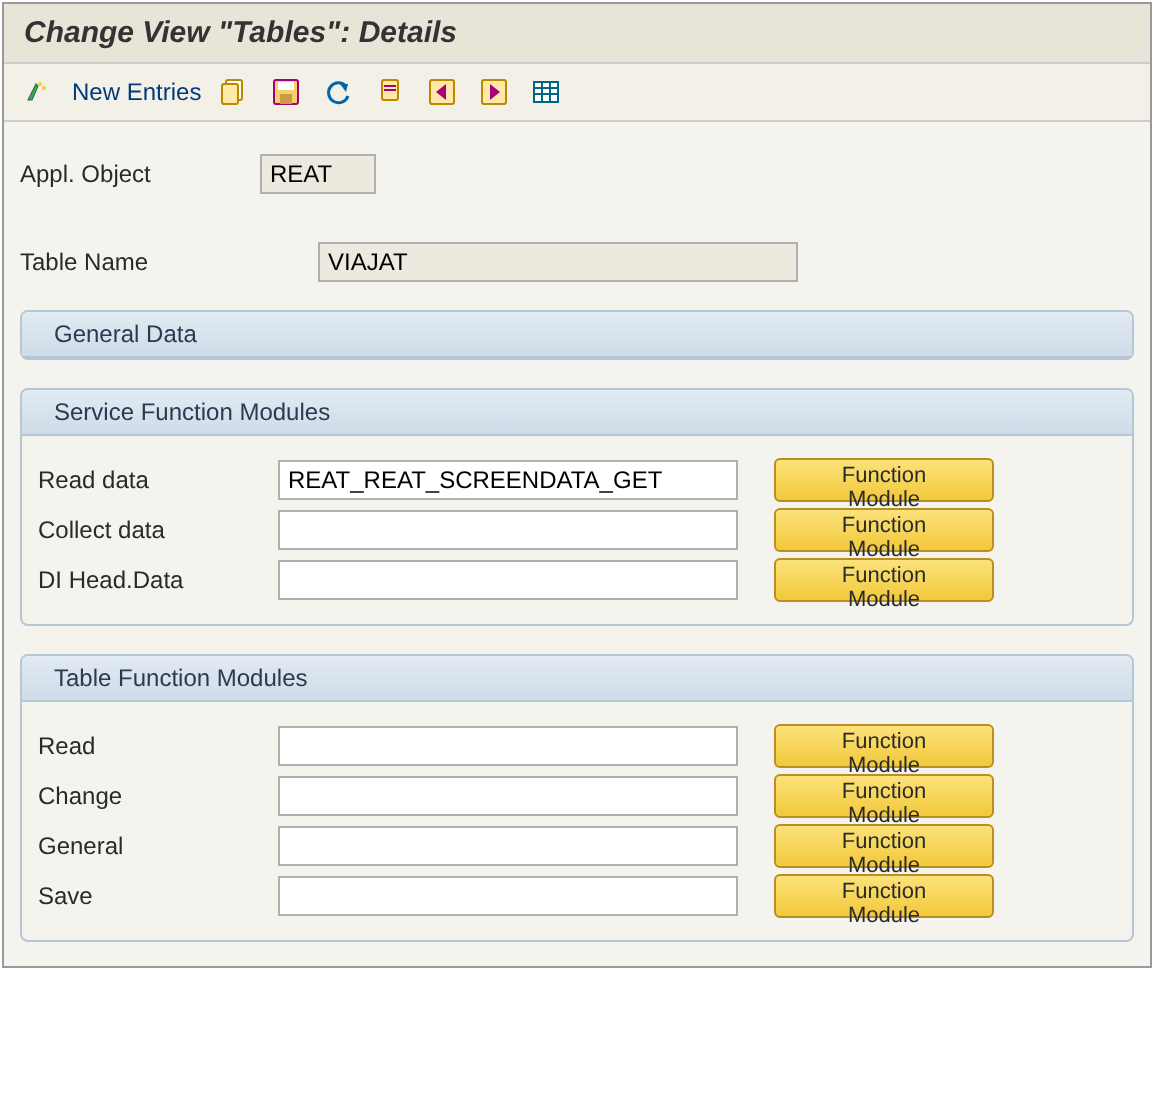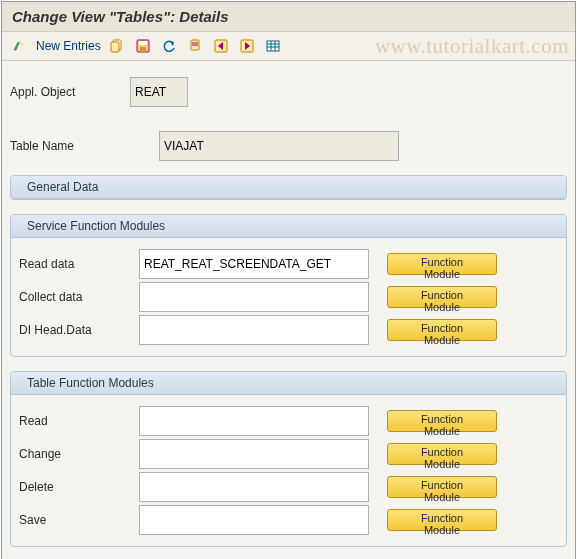--- a/index.html
+++ b/index.html
@@ -67,21 +67,21 @@
     margin: 6px 0;
   }
   .form-label {
     width: 120px;
     color: #2a2a2a;
   }
   .sap-input {
     border: 1px solid #b0b0b0;
     background: #eceade;
     height: 20px;
-    padding: 14px 4px;
+    padding: 4px 4px;
     font-family: inherit;
     font-size: 12px;
     color: #000;
   }
   .sap-input.white { background: #fff; }
   .group-box {
     border: 1px solid #b5c6d6;
     border-radius: 4px;
     margin-top: 14px;
     padding: 0;
@@ -188,21 +188,20 @@
     </span>
     <span class="icon-btn">
       <svg width="14" height="14">
           <rect x="1" y="2" width="12" height="10" fill="#fff" stroke="#068"></rect>
           <line x1="1" y1="5" x2="13" y2="5" stroke="#068"></line>
           <line x1="1" y1="8" x2="13" y2="8" stroke="#068"></line>
           <line x1="5" y1="2" x2="5" y2="12" stroke="#068"></line>
           <line x1="9" y1="2" x2="9" y2="12" stroke="#068"></line>
         </svg>
     </span>
-    <span class="watermark">www.tutorialkart.com</span>
   </div>
 
   <div class="body-area">
 
     <div class="form-row">
       <span class="form-label">Appl. Object</span>
       <input class="sap-input" style="width: 58px;" readonly="" value="REAT">
     </div>
 
     <div style="height:12px"></div>
@@ -249,21 +248,21 @@
           <span class="fm-spacer"></span>
           <button class="fm-button">Function Module</button>
         </div>
         <div class="fm-row">
           <span class="form-label">Change</span>
           <input class="sap-input white" value="" style="">
           <span class="fm-spacer"></span>
           <button class="fm-button">Function Module</button>
         </div>
         <div class="fm-row">
-          <span class="form-label">Delete</span>
+          <span class="form-label">General</span>
           <input class="sap-input white" value="" style="">
           <span class="fm-spacer"></span>
           <button class="fm-button">Function Module</button>
         </div>
         <div class="fm-row">
           <span class="form-label">Save</span>
           <input class="sap-input white" value="" style="">
           <span class="fm-spacer"></span>
           <button class="fm-button">Function Module</button>
         </div>

